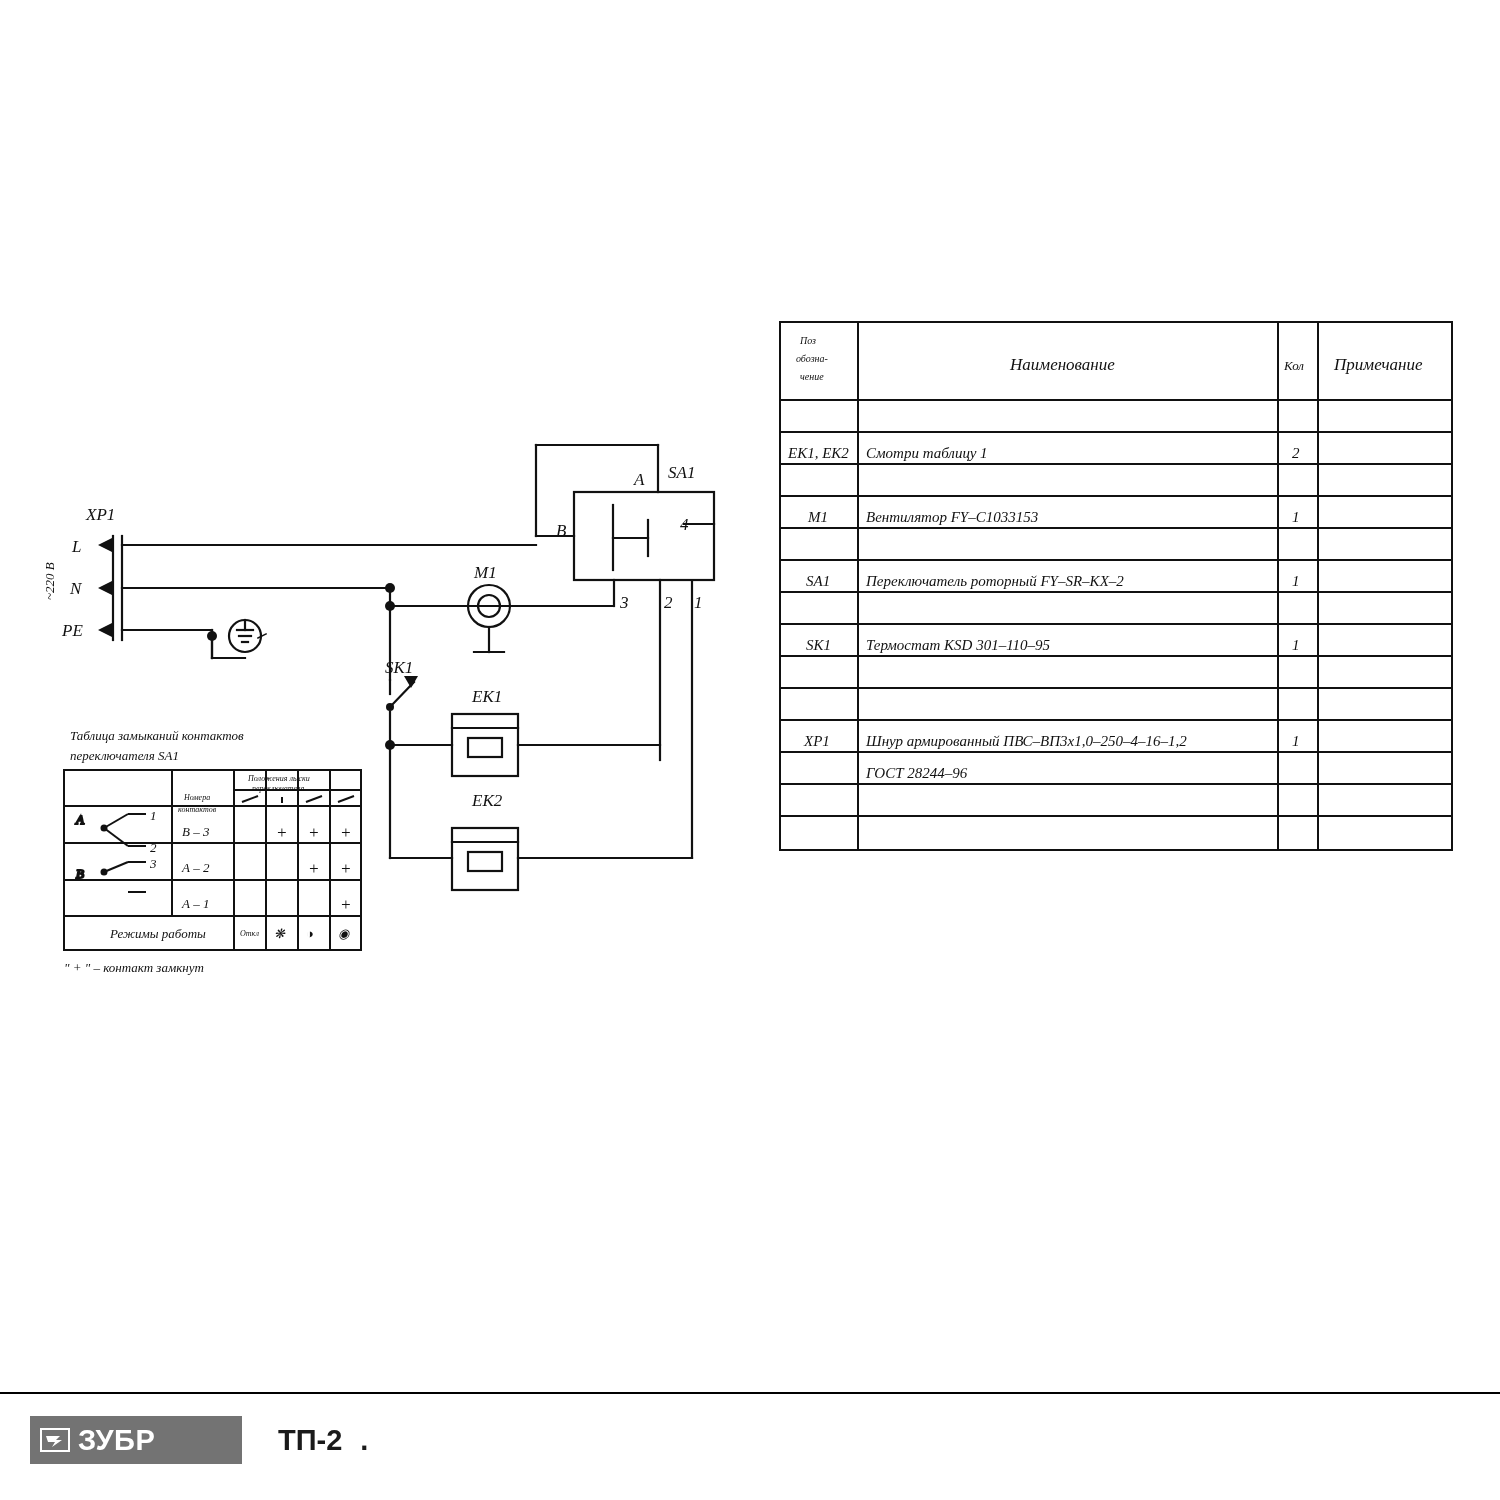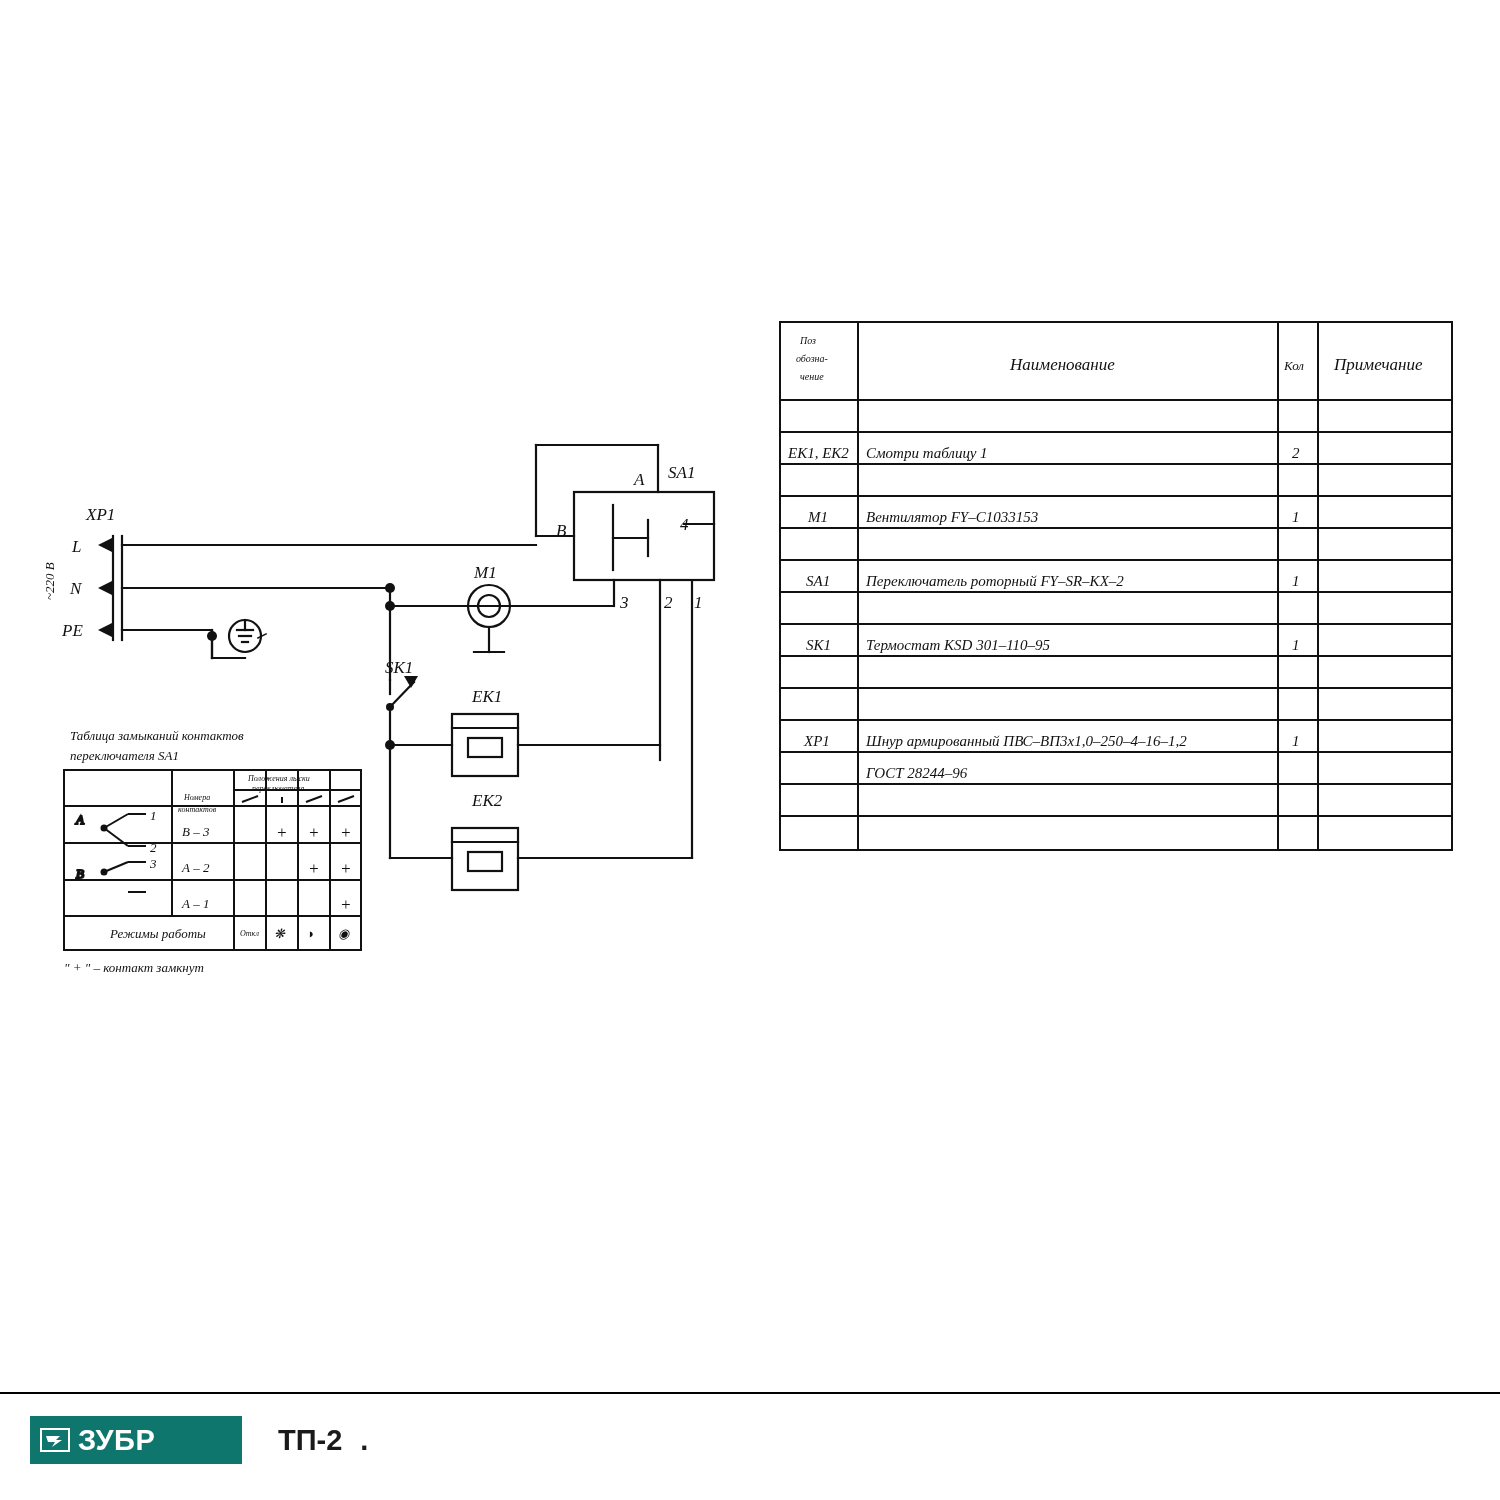--- a/index.html
+++ b/index.html
@@ -41,21 +41,21 @@
     width: 1500px;
     height: 108px;
     border-top: 2px solid #000;
   }
   #logo {
     position: absolute;
     left: 30px;
     top: 22px;
     width: 212px;
     height: 48px;
-    background: #0f766e;
+    background: #737373;
     display: flex;
     align-items: center;
     gap: 8px;
     padding-left: 10px;
     box-sizing: border-box;
   }
   #logo .mark {
     width: 30px; height: 30px;
     position: relative;
     flex: 0 0 auto;

